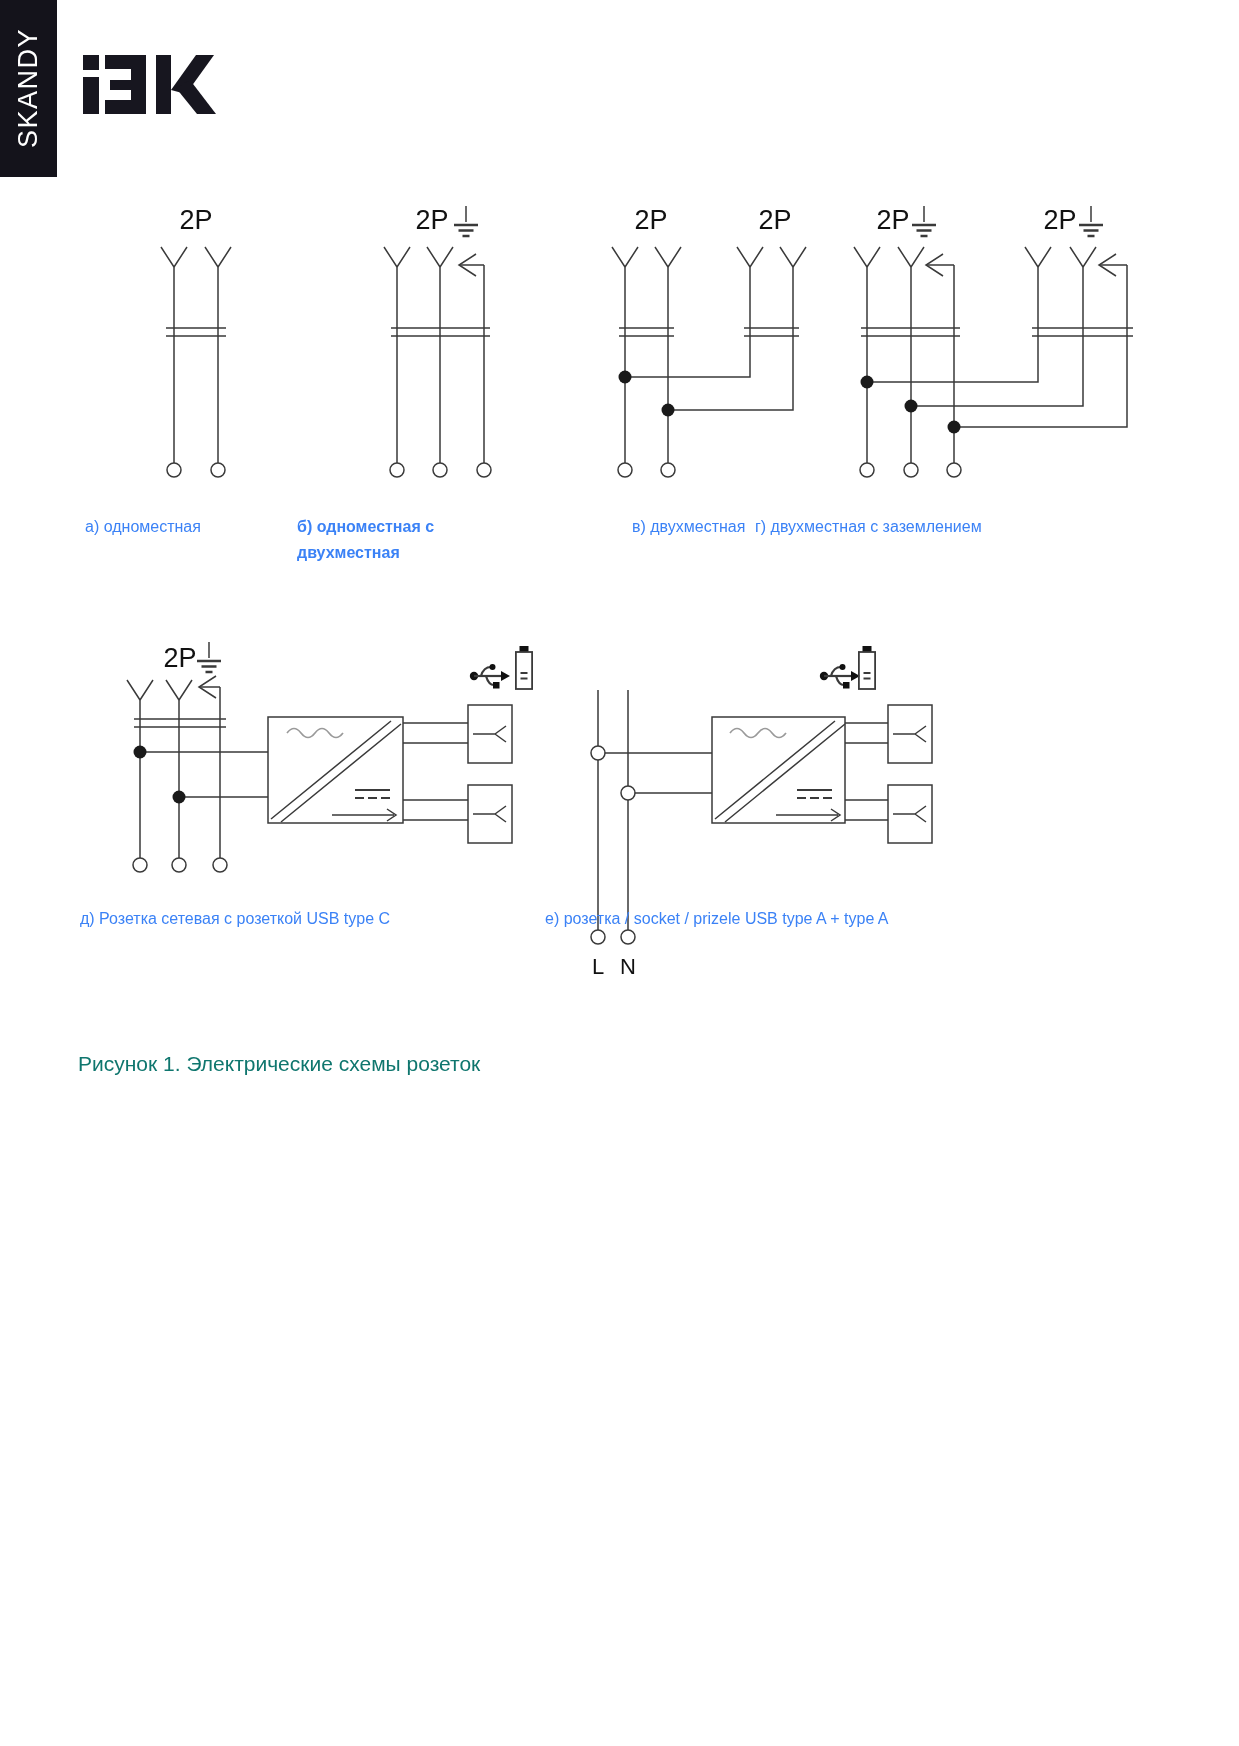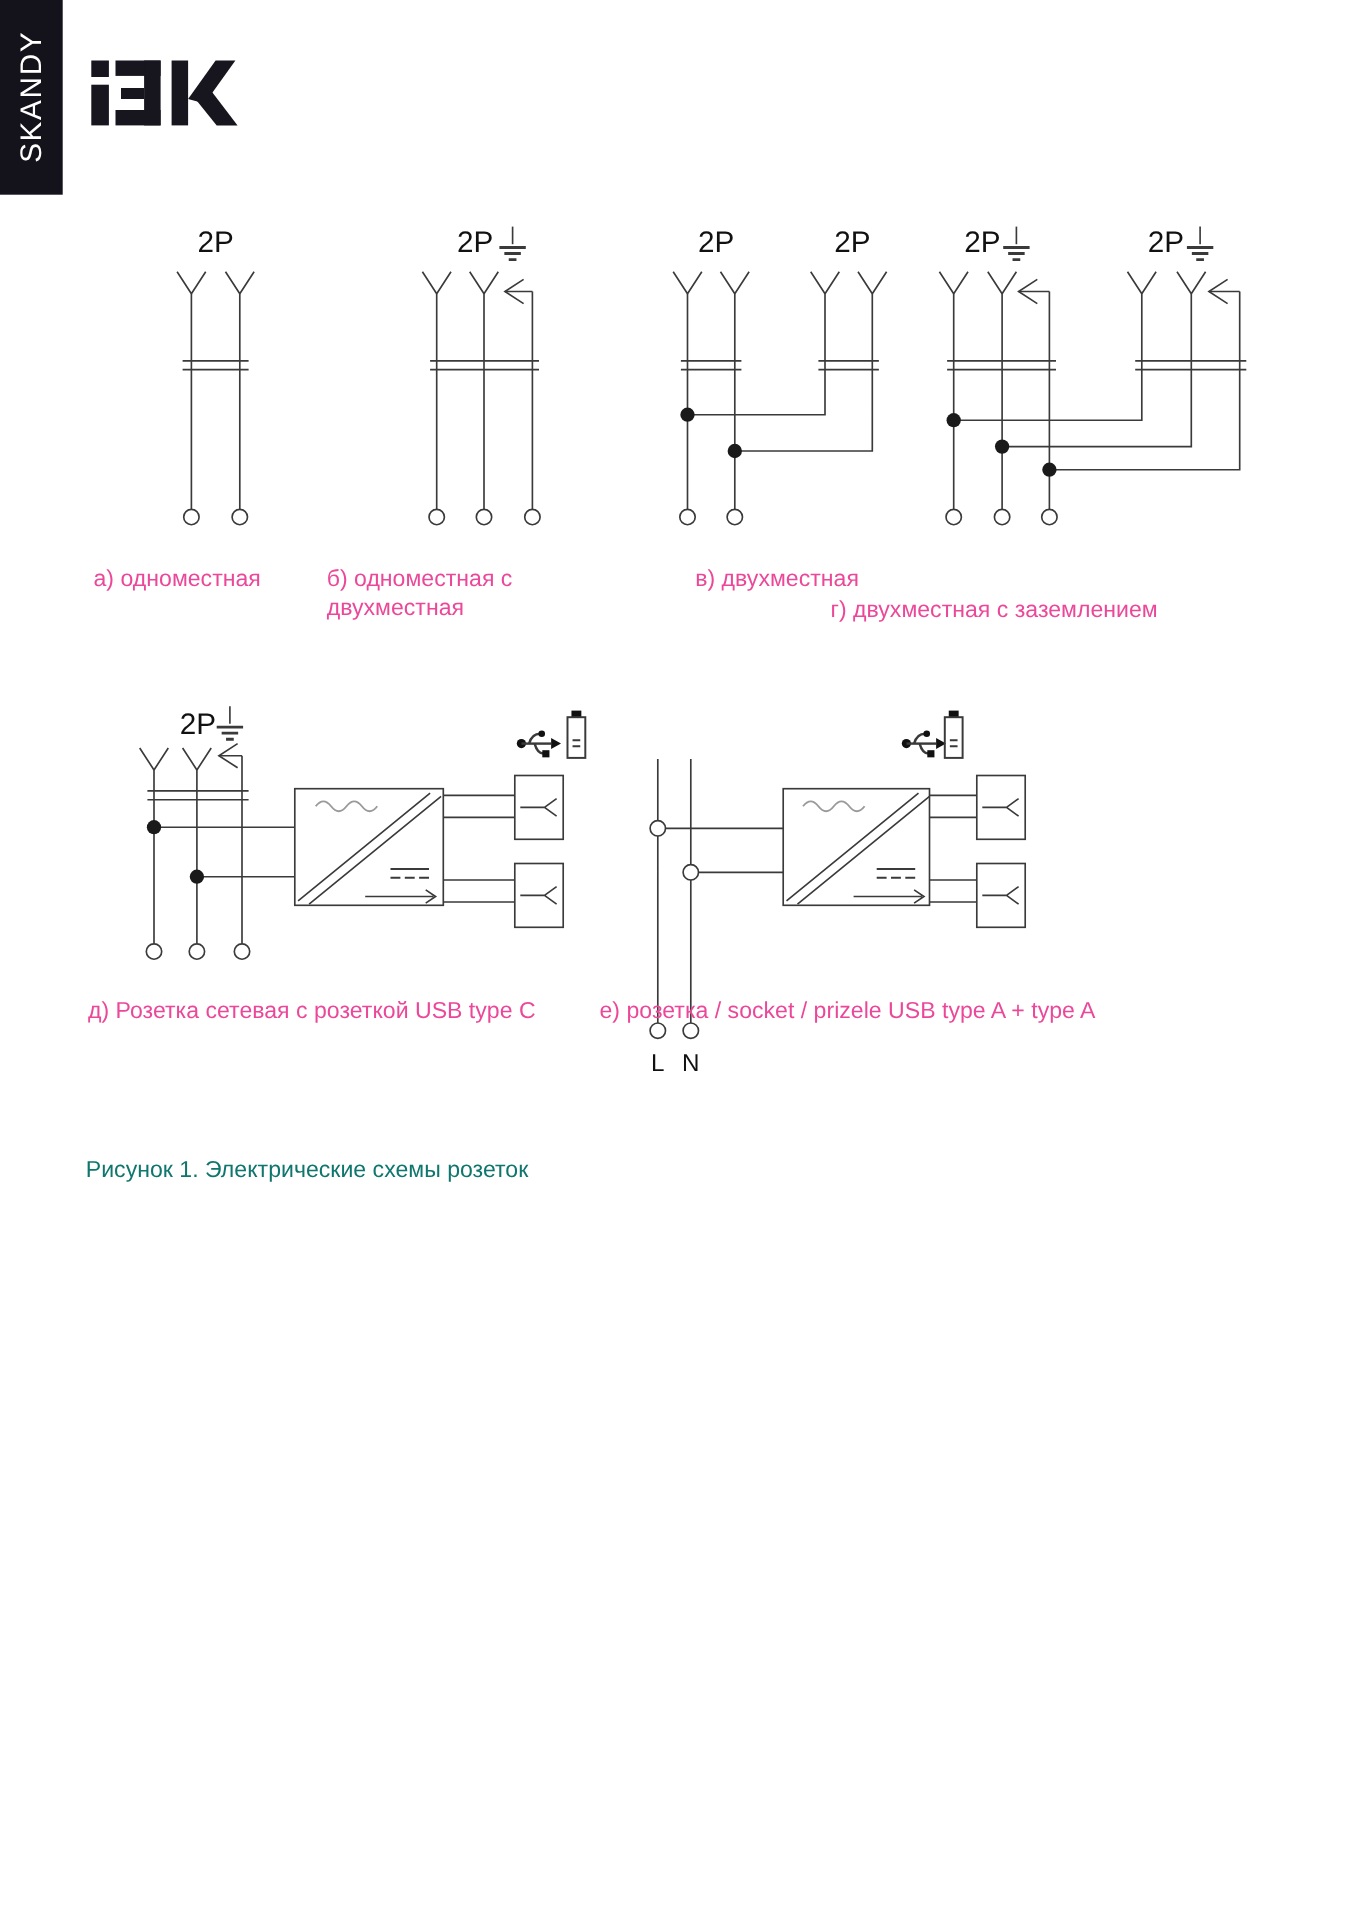--- a/index.html
+++ b/index.html
@@ -6,22 +6,22 @@
   .page{position:relative;width:1239px;height:1746px;background:#fff;
         font-family:"Liberation Sans",sans-serif;color:#1a1a1a;overflow:hidden;}
   .banner{position:absolute;left:0;top:0;width:57px;height:177px;background:#14131b;
           display:flex;align-items:center;justify-content:center;}
   .banner-text{color:#ffffff;font-size:27px;letter-spacing:1.5px;
                writing-mode:vertical-rl;transform:rotate(180deg);}
   .art{position:absolute;left:0;top:0;width:1239px;height:1746px;}
   .art text{fill:#111;stroke:none;font-family:"Liberation Sans",sans-serif;
             font-size:27px;text-anchor:middle;}
   .art text.wire-label{font-size:22px;}
-  .cap{position:absolute;font-size:21px;line-height:26px;color:#ec4899;white-space:nowrap;}
-  .cap span{display:block;}
+  .cap{position:absolute;font-size:16px;line-height:26px;color:#3b82f6;white-space:nowrap;}
+  .cap span{display:block;font-weight:bold;}
   .figcap{position:absolute;left:78px;top:1052px;font-size:21px;color:#0f766e;white-space:nowrap;}
 </style>
 </head>
 <body>
 
 <div class="page">
 
   <div class="banner">
     <span class="banner-text">SKANDY</span>
   </div>
@@ -185,18 +185,18 @@
       </g>
     </g>
   </svg>
 
   <div class="cap" style="left:85px;top:514px;">а) одноместная</div>
   <div class="cap" style="left:297px;top:514px;white-space:normal;">
     <span>б) одноместная с</span>
     <span>двухместная</span>
   </div>
   <div class="cap" style="left:597px;top:514px;margin-left:35px;">в) двухместная</div>
-  <div class="cap" style="left:755px;top:514px;margin-top:28px;">г) двухместная с заземлением</div>
+  <div class="cap" style="left:755px;top:514px;">г) двухместная с заземлением</div>
   <div class="cap" style="left:545px;top:906px;">е) розетка / socket / prizele USB type A + type A</div>
   <div class="cap" style="left:80px;top:906px;">д) Розетка сетевая с розеткой USB type C</div>
 
   <div class="figcap">Рисунок 1. Электрические схемы розеток</div>
 </div>
 
 </body></html>

